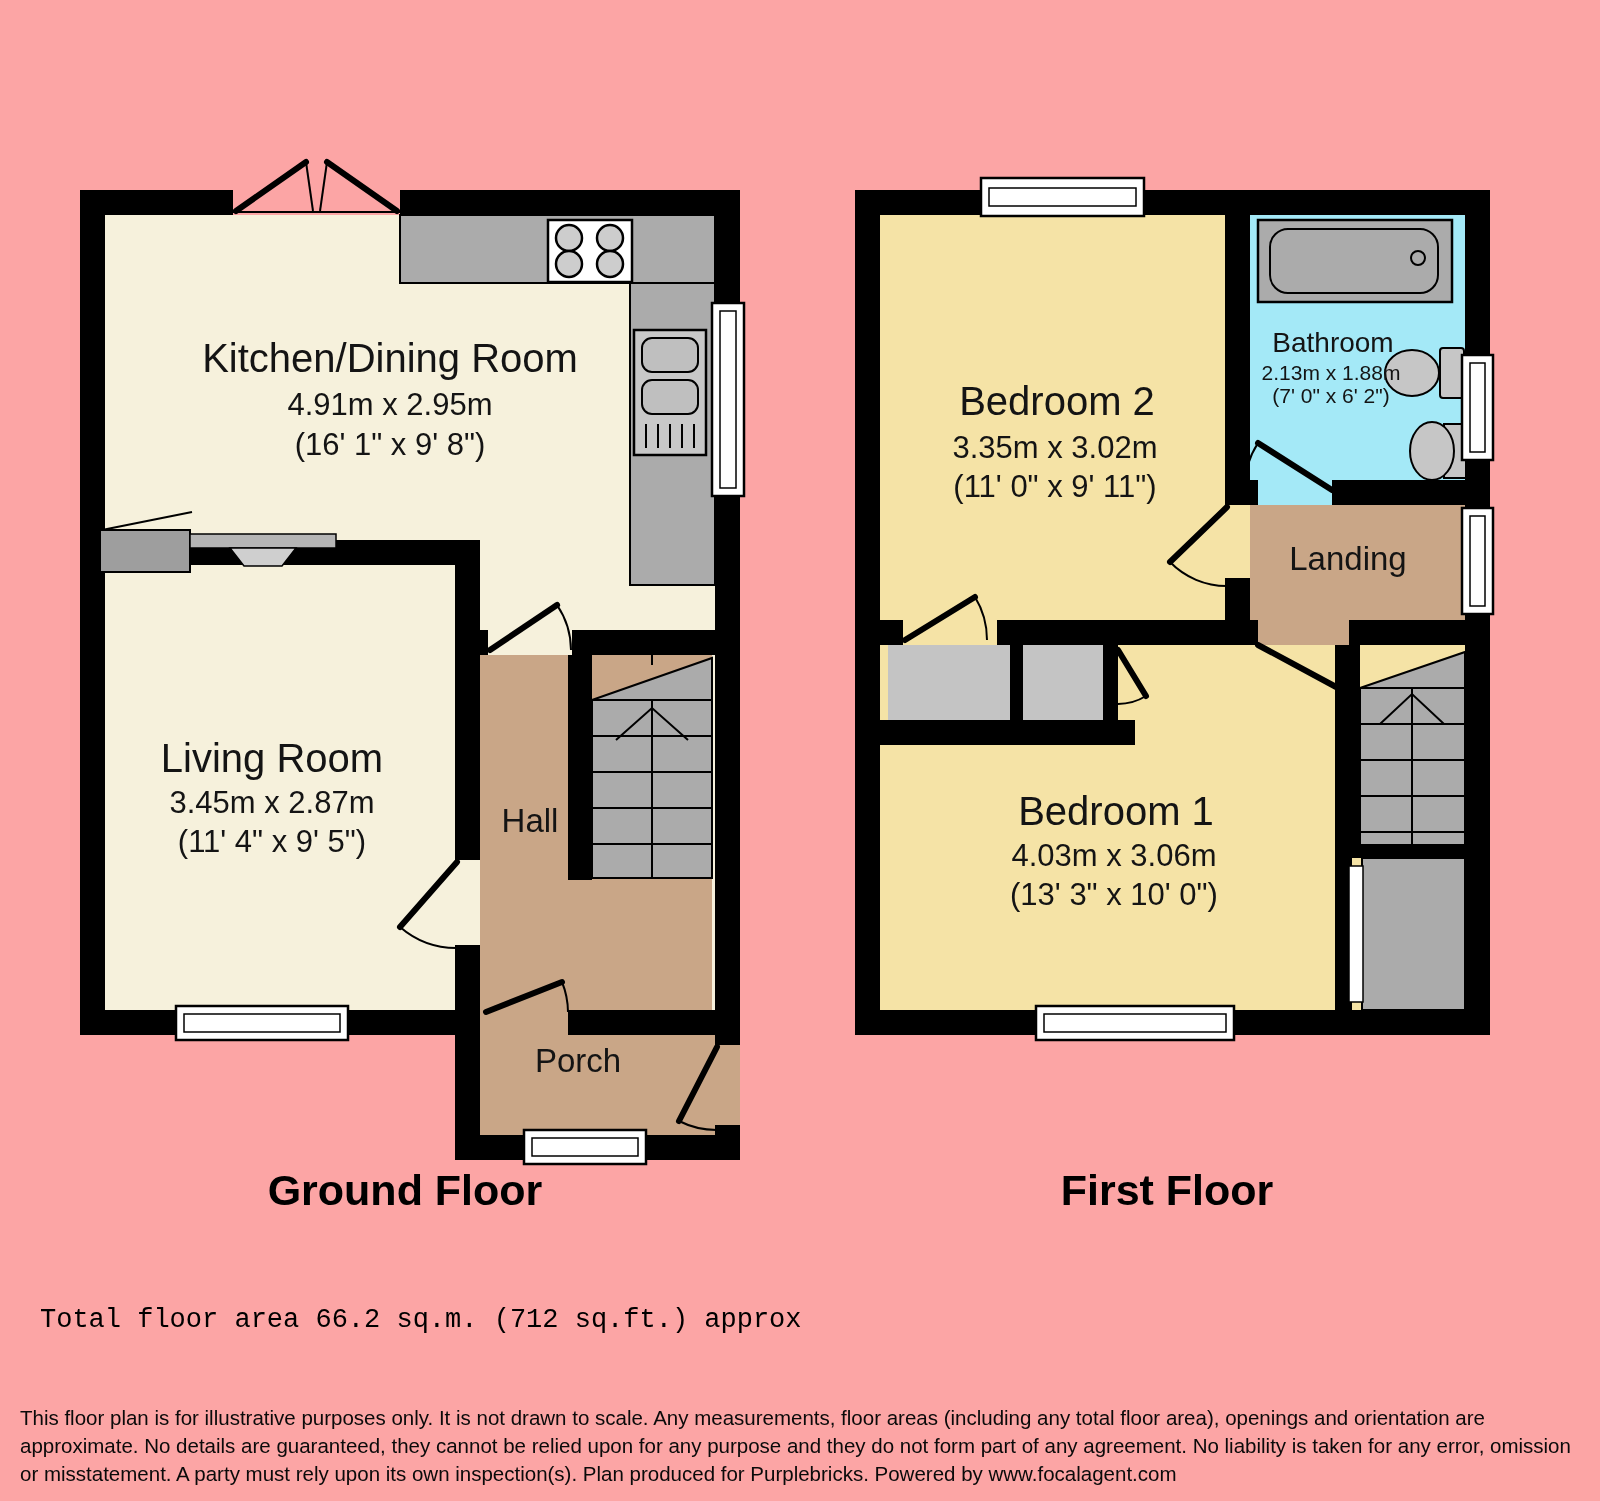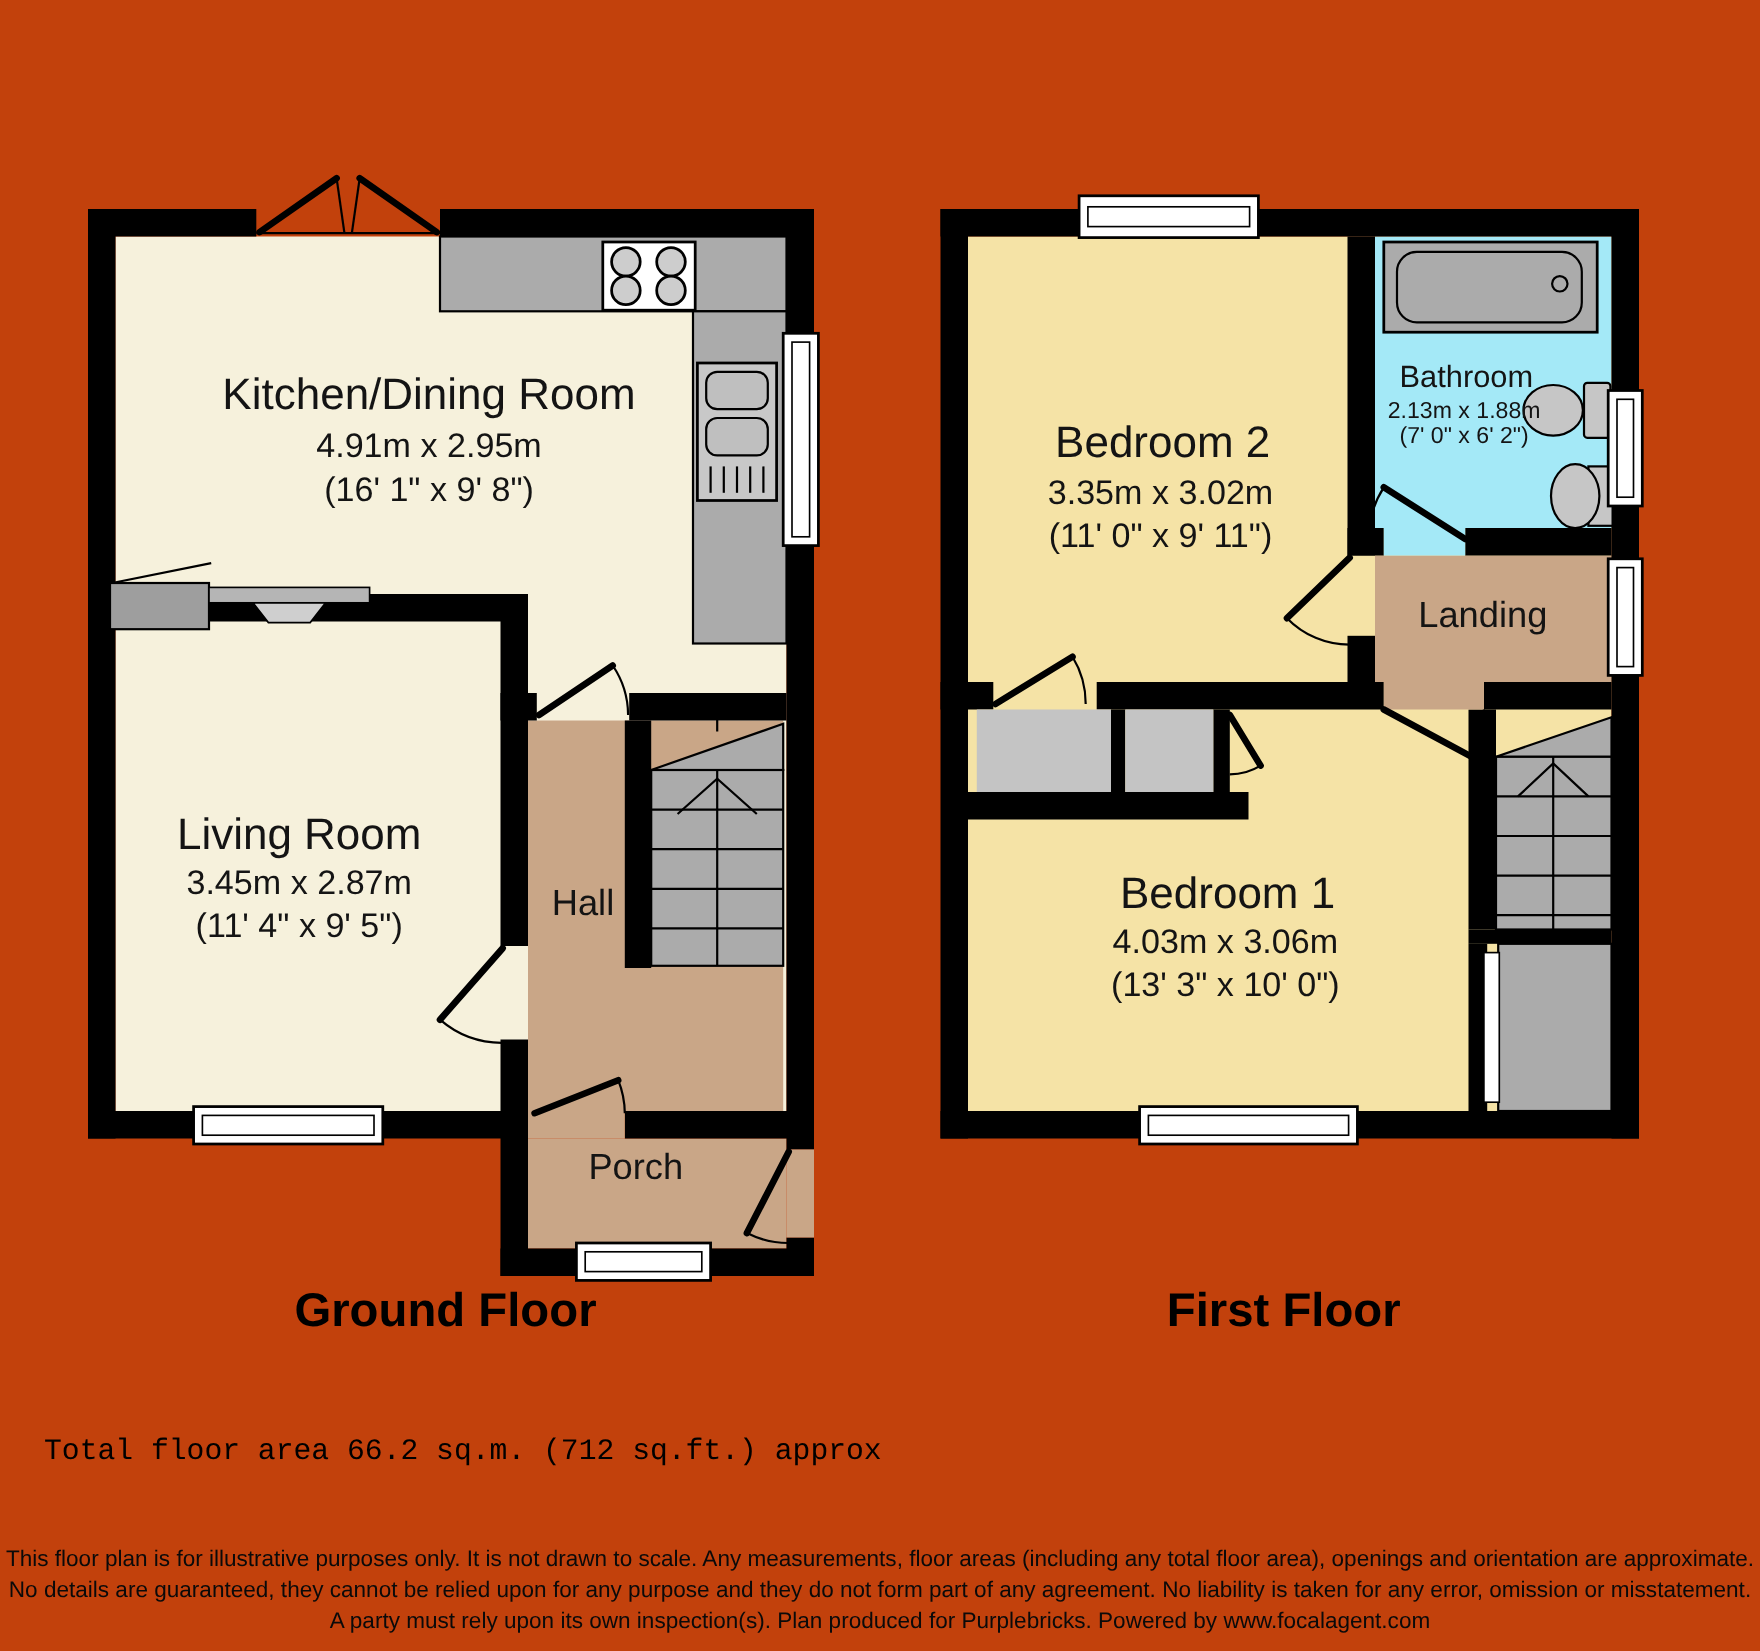--- a/index.html
+++ b/index.html
@@ -1,16 +1,16 @@
 <!DOCTYPE html>
 <html><head>
 <meta charset="utf-8">
 <style>
   html,body{margin:0;padding:0;background:#ffffff;}
-  .page{position:relative;width:1600px;height:1501px;background:#c2410c;overflow:hidden;
+  .page{position:relative;width:1600px;height:1501px;background:#fca5a5;overflow:hidden;
         font-family:"Liberation Sans", sans-serif;}
   .plan-svg{position:absolute;left:0;top:0;}
   
   .wall{fill:#000000;}
   .cream{fill:#F6F1DC;}
   .yellow{fill:#F5E3A6;}
   .tan{fill:#C9A687;}
   .blue{fill:#A4E9F7;}
   .counter{fill:#ABABAB;stroke:#000;stroke-width:2;}
   .stair{fill:#ABABAB;stroke:#000;stroke-width:2;}
@@ -24,21 +24,21 @@
   .door-arc{stroke:#000;stroke-width:2;fill:none;}
   .thinline{stroke:#000;stroke-width:2;}
   .room-label{fill:#141414;font-size:40px;text-anchor:middle;}
   .room-dims{fill:#141414;font-size:31px;text-anchor:middle;}
   .small-label{fill:#141414;font-size:28px;text-anchor:middle;}
   .small-dims{fill:#141414;font-size:21px;text-anchor:middle;}
   .mid-label{fill:#141414;font-size:33px;text-anchor:middle;}
   .floor-caption{fill:#000;font-size:43px;font-weight:bold;text-anchor:middle;}
   .total-area{position:absolute;left:40px;top:1305px;font-size:27px;color:#000;font-family:Liberation Mono, monospace;}
   .disclaimer{position:absolute;left:0;top:1404px;width:1600px;box-sizing:border-box;
-              padding:0 5px;text-align:center;font-size:20.5px;line-height:28px;color:#0a0a0a;}
+              padding:0 20px;font-size:20.5px;line-height:28px;color:#0a0a0a;}
 </style>
 </head>
 <body>
 
 <div class="page">
 
 <svg class="plan-svg" width="1600" height="1260" viewBox="0 0 1600 1260">
 
   <g>
 

